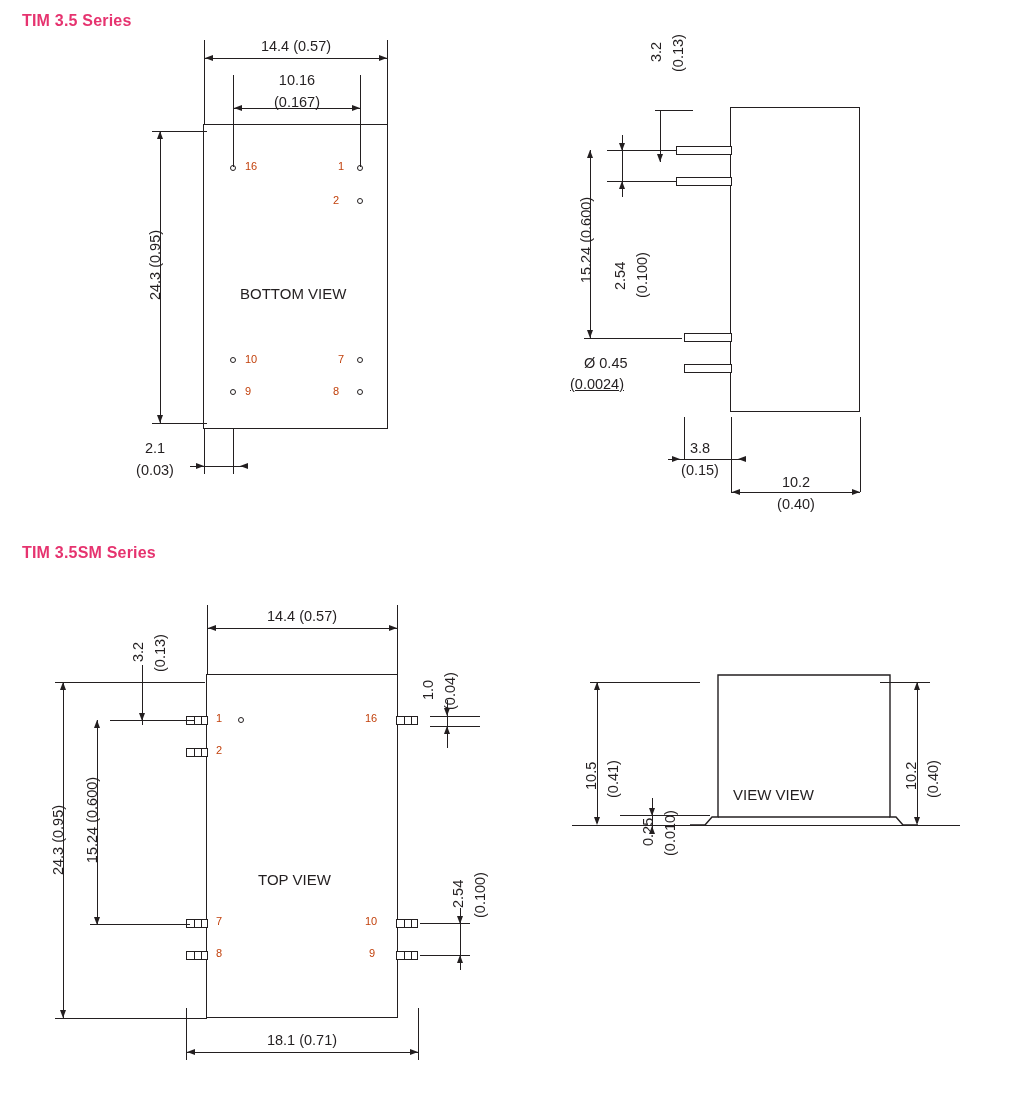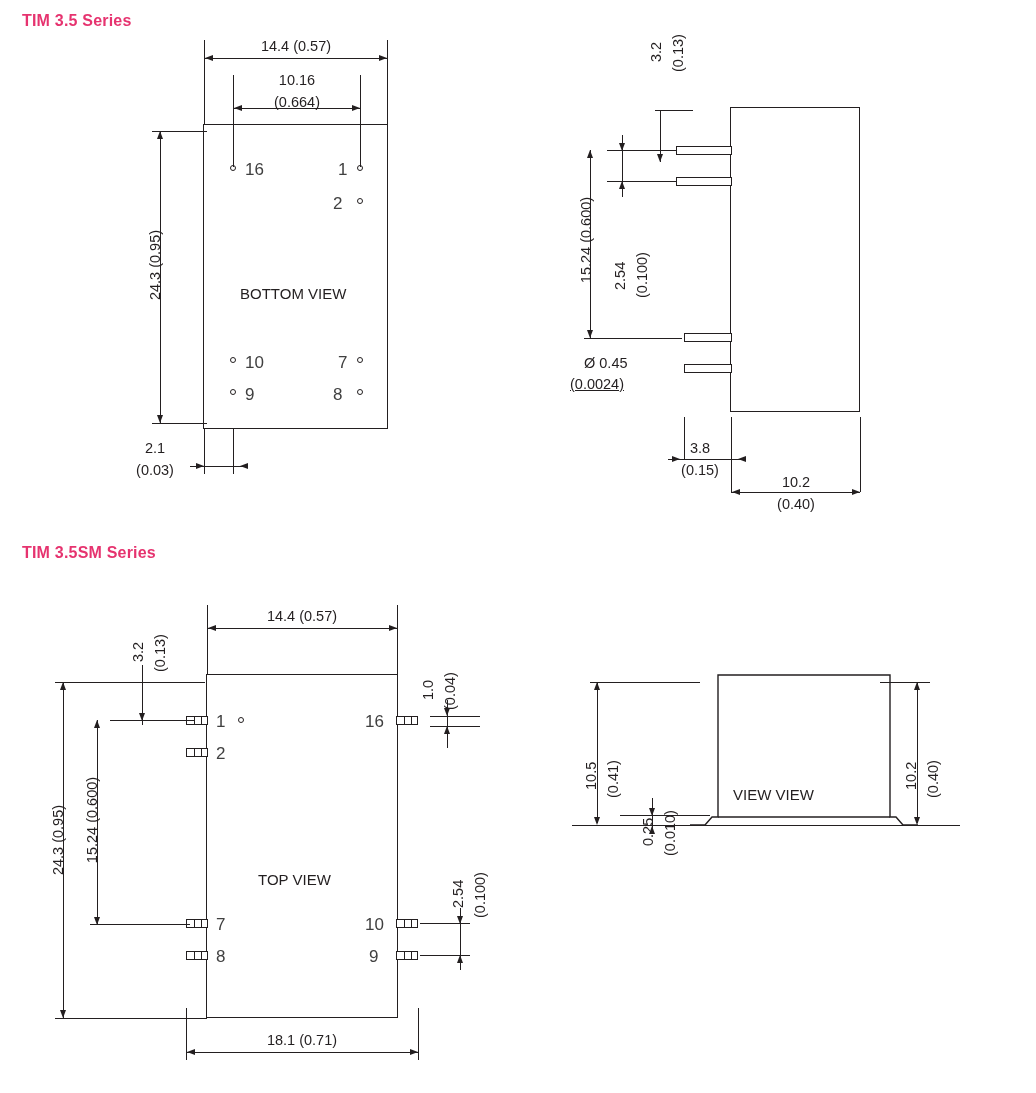--- a/index.html
+++ b/index.html
@@ -64,22 +64,22 @@
   .pin {
     position: absolute;
     width: 6px;
     height: 6px;
     border: 1.2px solid #231f20;
     border-radius: 50%;
     box-sizing: border-box;
   }
   .pinnum {
     position: absolute;
-    font-size: 17px;
-    color: #404040;
+    font-size: 11px;
+    color: #c2410c;
     white-space: nowrap;
   }
   .viewlabel {
     position: absolute;
     font-size: 15px;
     color: #231f20;
     white-space: nowrap;
     margin-top: 38px;
   }
   
@@ -169,21 +169,21 @@
     <span>14.4</span>
     <span>(0.57)</span>
   </div>
 
   <div class="vline" style="left:233px; top:75px; height:92px;"></div>
   <div class="vline" style="left:360px; top:75px; height:92px;"></div>
   <div class="hline" style="left:233px; top:108px; width:127px;"></div>
   <div class="arr arr-l" style="left:234px; top:104.5px;"></div>
   <div class="arr arr-r" style="left:352px; top:104.5px;"></div>
   <div class="lbl center" style="left:234px; top:72px; width:126px;">10.16</div>
-  <div class="lbl center" style="left:234px; top:94px; width:126px;">(0.664)</div>
+  <div class="lbl center" style="left:234px; top:94px; width:126px;">(0.167)</div>
 
   <div class="vline" style="left:160px; top:131px; width:0; height:292px;"></div>
   <div class="arr arr-u" style="left:156.5px; top:131px;"></div>
   <div class="arr arr-d" style="left:156.5px; top:415px;"></div>
   <div class="hline" style="left:152px; top:131px; width:55px;"></div>
   <div class="hline" style="left:152px; top:423px; width:55px;"></div>
   <div class="lbl vert-c" style="left:147px; top:345px; width:160px;">
     <span>24.3 (0.95)</span>
   </div>
 

